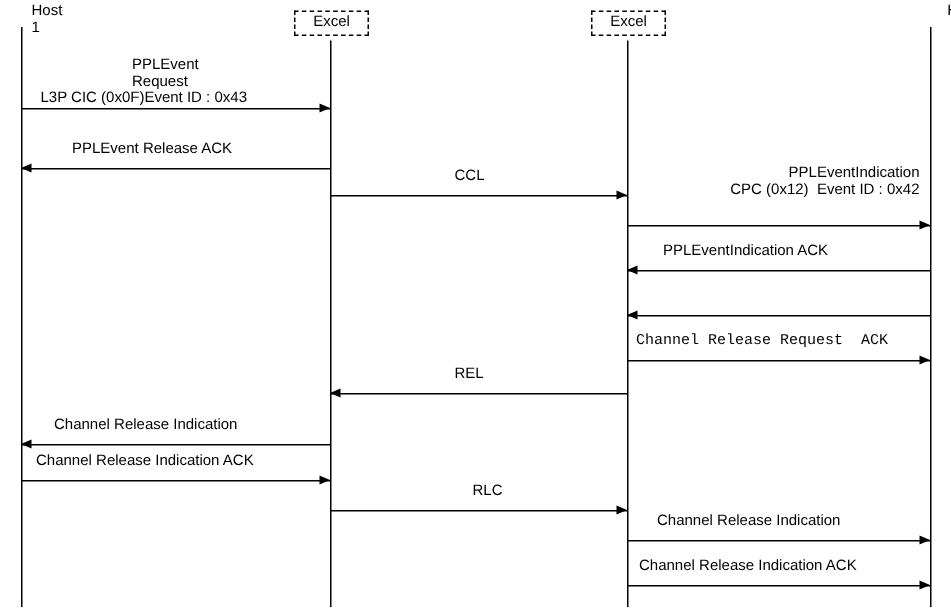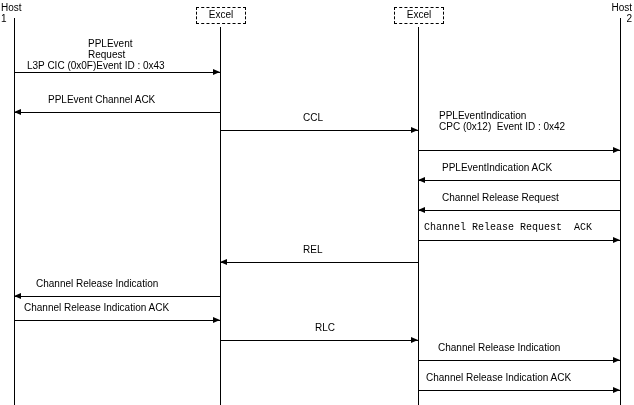--- a/index.html
+++ b/index.html
@@ -1,21 +1,21 @@
 <!DOCTYPE html>
 <html><head>
 <meta charset="utf-8">
 <style>
   html,body{margin:0;padding:0;background:#ffffff;}
   body{font-family:"Liberation Sans", sans-serif;}
   #canvas{position:relative;width:634px;height:405px;background:#ffffff;overflow:hidden;}
   .lifeline{position:absolute;width:1px;background:#000000;}
   .nodebox{position:absolute;border:1px dashed #000000;background:#ffffff;
            font-size:10px;color:#000000;text-align:center;line-height:14px;}
-  .plaintitle{position:absolute;font-size:10px;color:#000000;line-height:11px;white-space:pre;}
+  .plaintitle{position:absolute;font-size:10px;color:#000000;line-height:11px;white-space:pre;margin-left:20px;}
   .arrowline{position:absolute;height:1px;background:#000000;}
   .arrowhead{position:absolute;width:0;height:0;border-top:3.5px solid transparent;
              border-bottom:3.5px solid transparent;}
   .ah-left{border-right:7px solid #000000;}
   .ah-right{border-left:7px solid #000000;}
   .msglabel{position:absolute;font-size:10px;color:#000000;white-space:pre;line-height:11px;}
 </style>
 </head>
 <body>
 
@@ -35,38 +35,37 @@
 
   <div class="plaintitle" style="left:596px;top:2px;text-align:right;width:36px;">Host
 2</div>
 
   <div class="msglabel" style="left:88px;top:38px;">PPLEvent
 Request</div>
   <div class="msglabel" style="left:27px;top:60px;text-align:right;">L3P CIC (0x0F)Event ID : 0x43</div>
   <div class="arrowline" style="left:14px;top:72px;width:206px;"></div>
   <div class="arrowhead ah-right" style="left:213px;top:69px;"></div>
 
-  <div class="msglabel" style="left:48px;top:94px;">PPLEvent Channel ACK</div>
+  <div class="msglabel" style="left:48px;top:94px;">PPLEvent Release ACK</div>
   <div class="arrowline" style="left:14px;top:112px;width:206px;"></div>
   <div class="arrowhead ah-left" style="left:14px;top:109px;"></div>
 
   <div class="msglabel" style="left:303px;top:112px;">CCL</div>
   <div class="arrowline" style="left:220px;top:130px;width:198px;"></div>
   <div class="arrowhead ah-right" style="left:411px;top:127px;"></div>
 
-  <div class="msglabel" style="left:439px;top:110px;text-align:left;width:174px;">PPLEventIndication
+  <div class="msglabel" style="left:439px;top:110px;text-align:right;width:174px;">PPLEventIndication
 CPC (0x12)  Event ID : 0x42</div>
   <div class="arrowline" style="left:418px;top:150px;width:202px;"></div>
   <div class="arrowhead ah-right" style="left:613px;top:147px;"></div>
 
   <div class="msglabel" style="left:442px;top:162px;">PPLEventIndication ACK</div>
   <div class="arrowline" style="left:418px;top:180px;width:202px;"></div>
   <div class="arrowhead ah-left" style="left:418px;top:177px;"></div>
 
-  <div class="msglabel" style="left:442px;top:192px;">Channel Release Request</div>
   <div class="arrowline" style="left:418px;top:210px;width:202px;"></div>
   <div class="arrowhead ah-left" style="left:418px;top:207px;"></div>
 
   <div class="msglabel" style="left:424px;top:222px;font-family:Liberation Mono, monospace;">Channel Release Request  ACK</div>
   <div class="arrowline" style="left:418px;top:240px;width:202px;"></div>
   <div class="arrowhead ah-right" style="left:613px;top:237px;"></div>
 
   <div class="msglabel" style="left:303px;top:244px;">REL</div>
   <div class="arrowline" style="left:220px;top:262px;width:198px;"></div>
   <div class="arrowhead ah-left" style="left:220px;top:259px;"></div>

